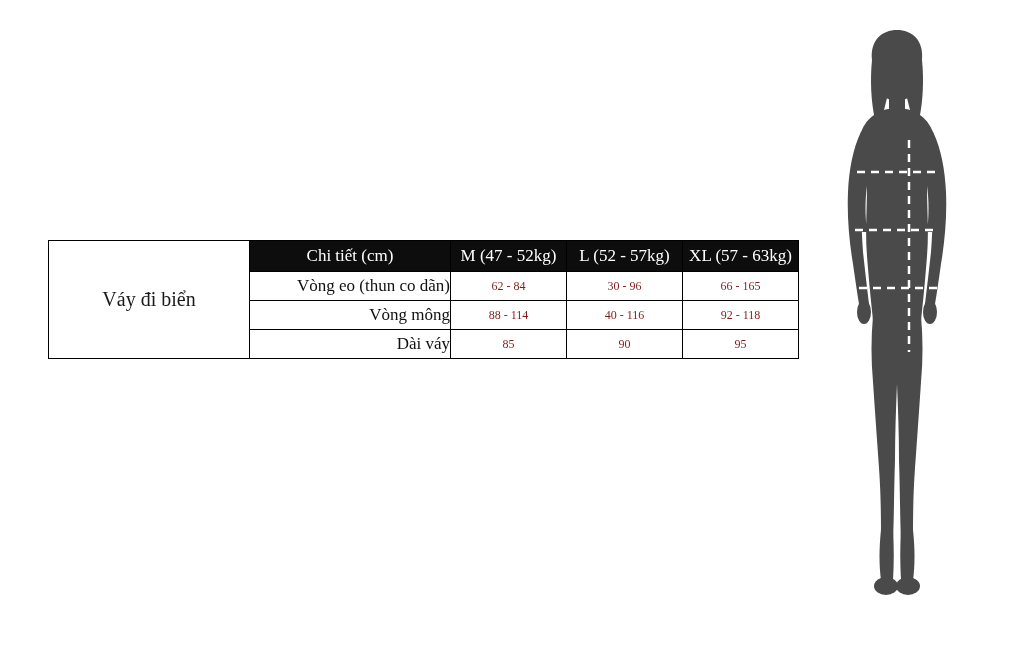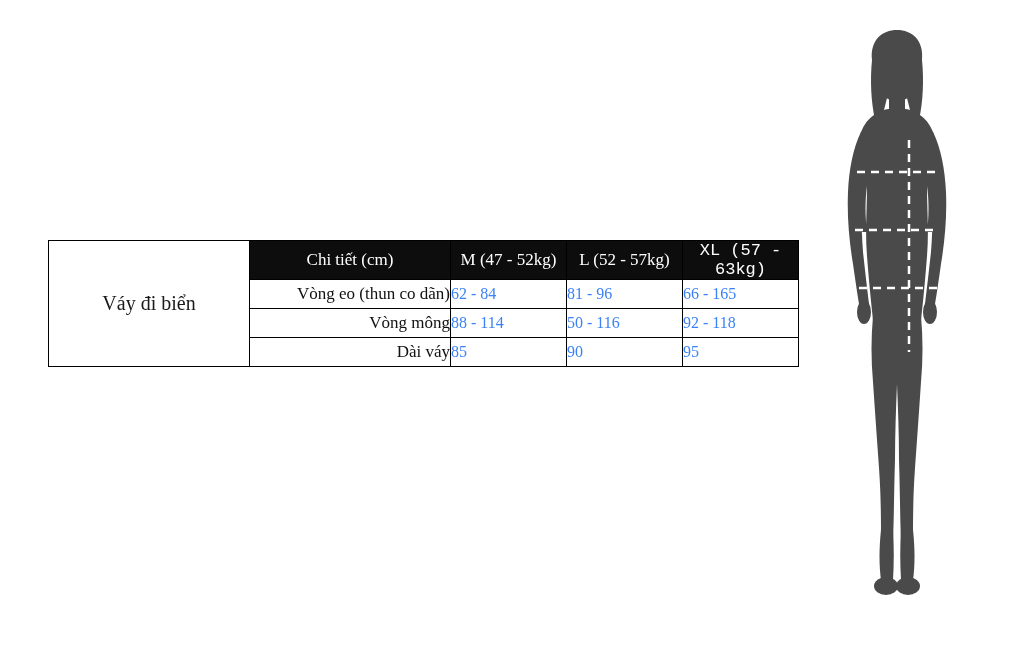--- a/index.html
+++ b/index.html
@@ -43,34 +43,35 @@
     font-size: 17px;
     height: 30px;
     text-align: center;
     vertical-align: middle;
   }
   .hdr.detail {
     width: 200px;
   }
   .col-m   { width: 115px; }
   .col-l   { width: 115px; font-family: Liberation Serif, serif; }
-  .col-xl  { width: 115px; font-family: Liberation Mono, monospace; }
+  .col-xl  { width: 115px; }
 
   .row-label {
     font-size: 17px;
     color: #111111;
     height: 28px;
     padding-left: 8px;
     text-align: right;
     vertical-align: middle;
   }
   .val {
-    font-size: 16px;
-    color: #3b82f6;
+    font-size: 12px;
+    color: #7f1d1d;
     height: 28px;
+    text-align: center;
     vertical-align: middle;
   }
 
   
   #figure-wrap {
     position: absolute;
     right: 18px;
     top: 20px;
     width: 200px;
     height: 590px;
@@ -87,27 +88,27 @@
       <tr>
     <td class="product-cell" rowspan="4">Váy đi biển</td>
     <th class="hdr detail">Chi tiết (cm)</th>
     <th class="hdr col-m">M (47 - 52kg)</th>
     <th class="hdr col-l">L (52 - 57kg)</th>
     <th class="hdr col-xl">XL (57 - 63kg)</th>
   </tr>
   <tr>
     <td class="row-label">Vòng eo (thun co dãn)</td>
     <td class="val">62 - 84</td>
-    <td class="val">81 - 96</td>
+    <td class="val">30 - 96</td>
     <td class="val">66 - 165</td>
   </tr>
   <tr>
     <td class="row-label">Vòng mông</td>
     <td class="val">88 - 114</td>
-    <td class="val">50 - 116</td>
+    <td class="val">40 - 116</td>
     <td class="val">92 - 118</td>
   </tr>
   <tr>
     <td class="row-label">Dài váy</td>
     <td class="val">85</td>
     <td class="val">90</td>
     <td class="val">95</td>
   </tr>
 </tbody>
   </table>

